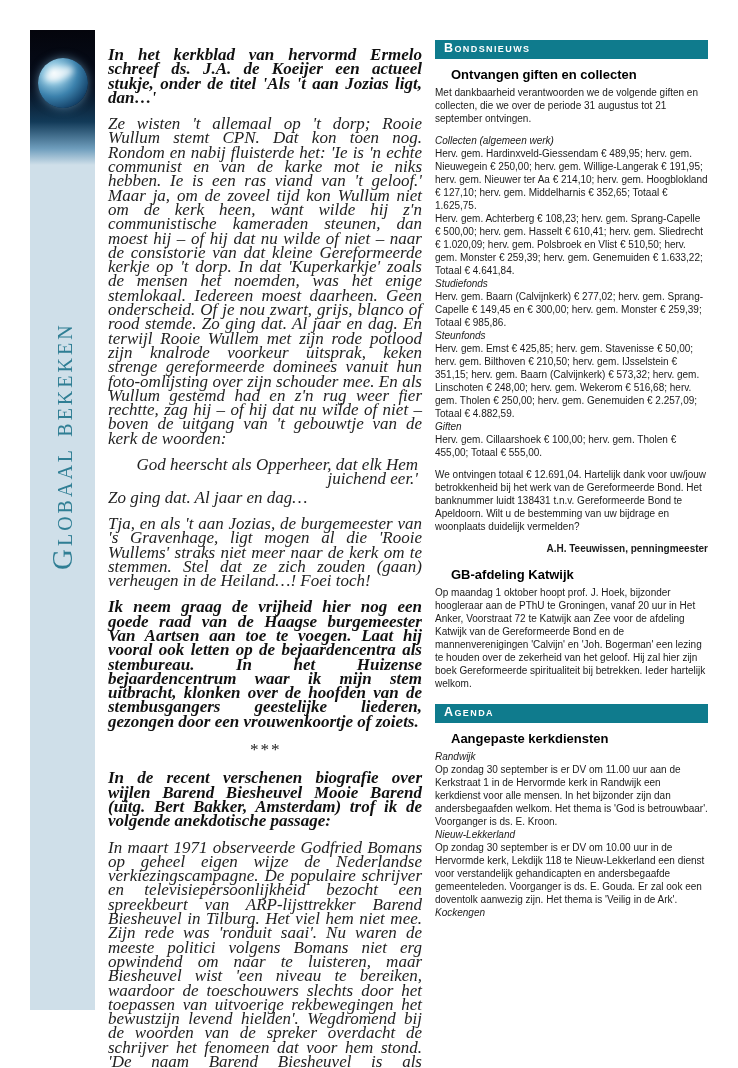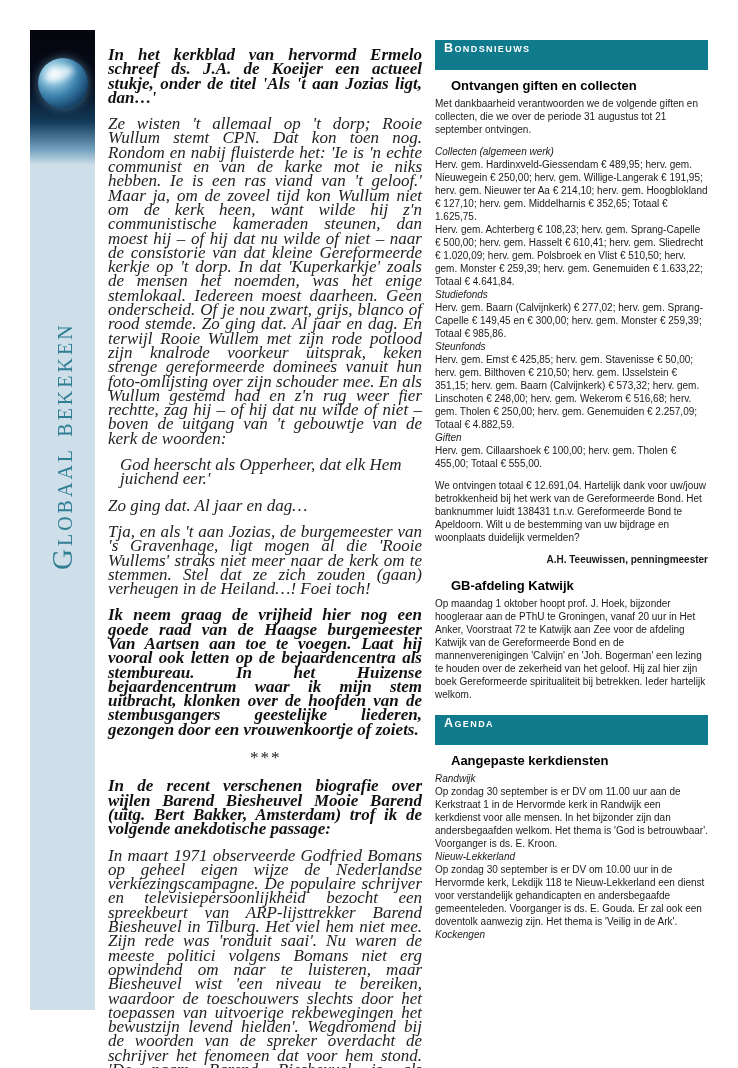--- a/index.html
+++ b/index.html
@@ -39,35 +39,35 @@
 
   
   .article {
     position:absolute; left:108px; top:48px; width:314px;
     font-family:"Liberation Serif", serif; font-style:italic;
     font-size:17px; line-height:14.3px; color:#222;
     text-align:justify;
   }
   .article p { margin:0 0 12px 0; }
   .article .strong { font-weight:bold; color:#111; }
-  .article .poem { margin:12px; text-align:left; }
+  .article .poem { margin:4px; text-align:right; }
   .article .poem-last { margin:0 0 12px 0; text-align:left; }
   .article .separator { text-align:center; margin:14px 0 14px 0; letter-spacing:2px; }
   .article .signature { text-align:right; margin:2px 0 0 0; }
 
   
   .right-col {
     position:absolute; left:435px; top:40px; width:273px;
     font-size:10px; line-height:13px; color:#1a1a1a;
   }
   .bar {
     background:#0f7b8d; color:#ffffff;
     font-variant:small-caps; font-weight:bold;
     font-size:12.5px; letter-spacing:1.4px;
-    padding:2px 0 15px 9px; margin:0 0 8px 0;
+    padding:2px 0 4px 9px; margin:0 0 8px 0;
   }
   .bar.agenda-bar { margin-top:14px; }
   .section-title {
     font-size:13px; font-weight:bold; color:#000000;
     margin:4px 0 4px 16px; line-height:15px;
   }
   .right-col p { margin:0 0 0 0; }
   .right-col .block { margin:0 0 9px 0; }
   .cat-label { font-style:italic; margin-top:8px; }
   .sig-right { font-weight:bold; text-align:right; margin-top:2px; }

